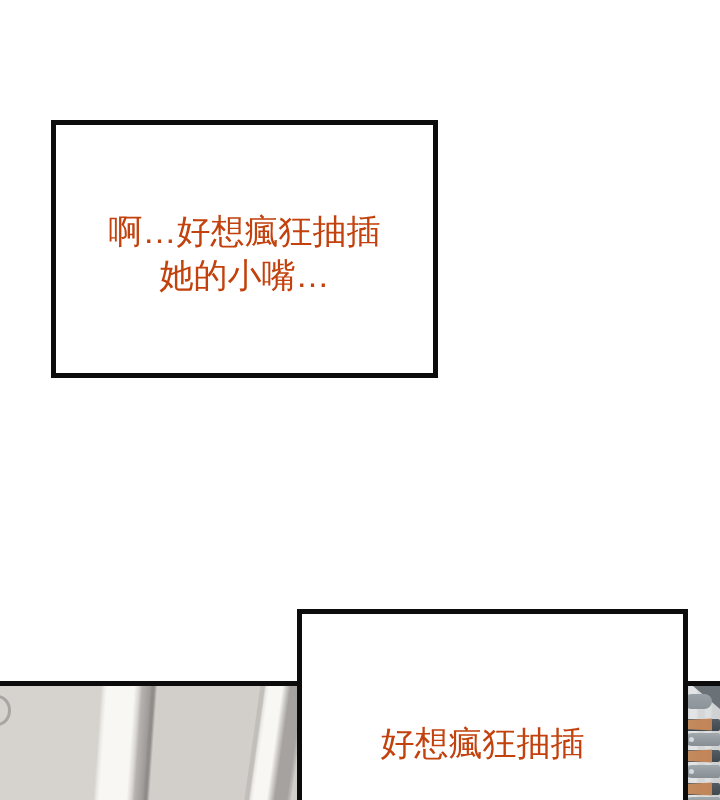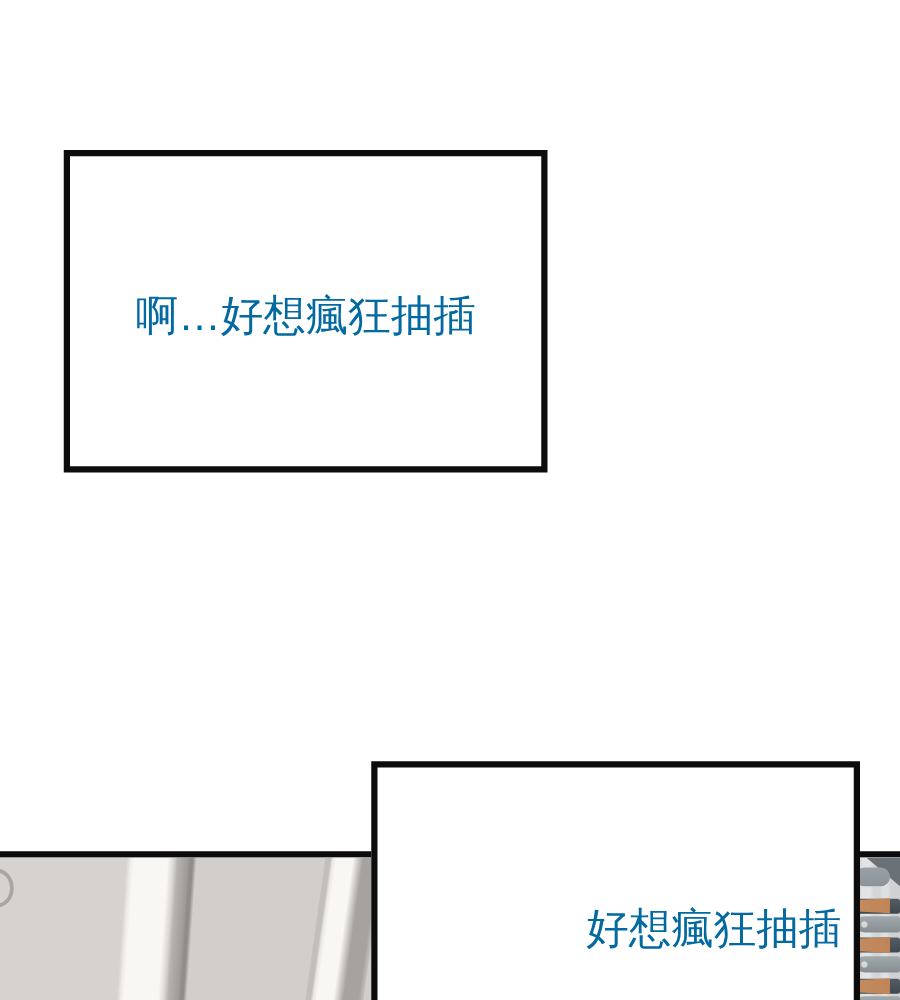--- a/index.html
+++ b/index.html
@@ -30,25 +30,25 @@
     display: flex;
     align-items: center;
     justify-content: center;
     padding-top: 8px;
   }
   .box-2 {
     left: 297px; top: 609px;
     width: 391px; height: 220px; 
   }
   .caption-text {
-    color: #0369a1;
+    color: #c2410c;
     font-size: 34px;
     line-height: 44px;
     font-weight: 400;
-    text-align: right;
+    text-align: center;
     white-space: nowrap;
   }
   .caption-text .line { display: block; }
   .box-2 .caption-text {
     position: absolute;
     left: 0; right: 0;
     top: 107px;
     transform: translateX(-10px);
   }
 
@@ -156,20 +156,21 @@
   .r7 { top: 111px; }
 </style>
 </head>
 <body>
 
 <div class="page">
 
   <div class="caption-box box-1">
     <div class="caption-text">
       <span class="line">啊…好想瘋狂抽插</span>
+      <span class="line">她的小嘴…</span>
     </div>
   </div>
 
   <div class="art-strip">
 
     <div class="door-art">
       <div class="door-handle-arc"></div>
       <div class="door-stripe-group-2"></div>
     </div>
 

